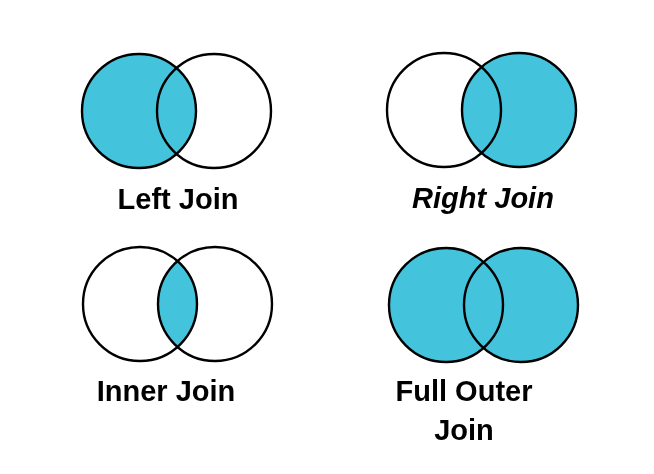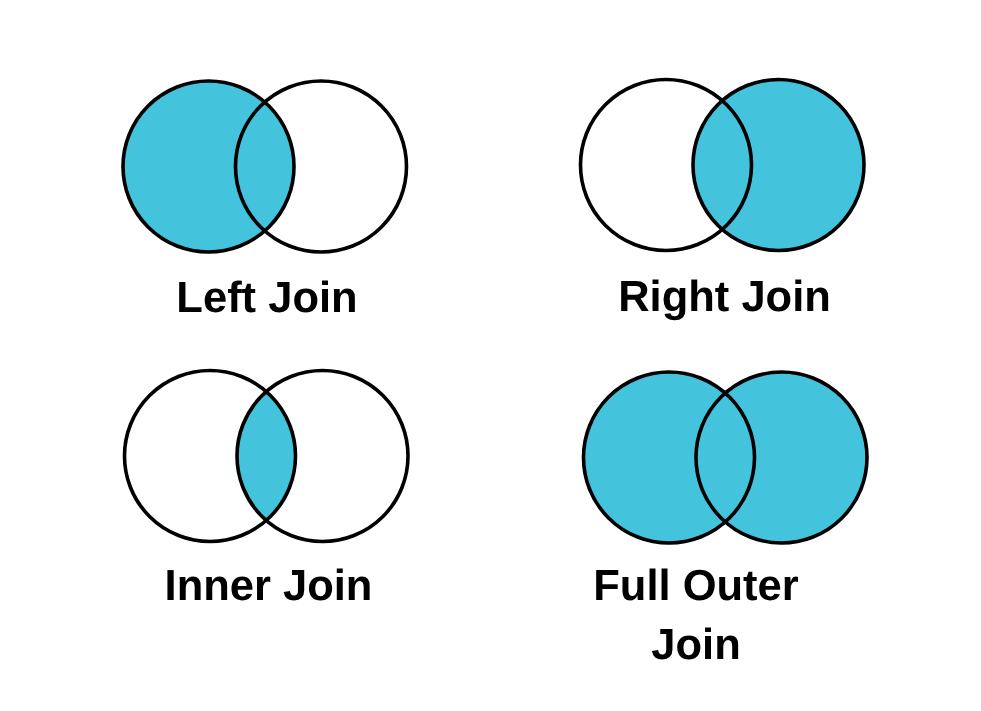--- a/index.html
+++ b/index.html
@@ -29,22 +29,22 @@
     color: #000000;
     line-height: 39px;
     letter-spacing: 0px;
   }
   
   #venn-0 { left: 78px;  top: 50px;  }
   #venn-1 { left: 383px; top: 49px;  }
   #venn-2 { left: 79px;  top: 243px; }
   #venn-3 { left: 385px; top: 244px; }
   #label-0 { left: 78px;  top: 180px; }
-  #label-1 { left: 383px; top: 179px; }
-  #label-2 { left: 79px;  top: 372px; }
+  #label-1 { left: 383px; top: 179px; font-style: italic; }
+  #label-2 { left: 66px;  top: 372px; }
   #label-3 { left: 364px; top: 372px; }
 </style>
 </head>
 <body>
 
 <div class="canvas">
 
   <svg id="venn-0" class="venn-svg" width="200" height="122" viewBox="0 0 200 122">
       <circle cx="61" cy="61" r="57" fill="#44C3DC" stroke="none"></circle>
       <circle cx="61" cy="61" r="57" fill="none" stroke="#000000" stroke-width="2.4"></circle>

